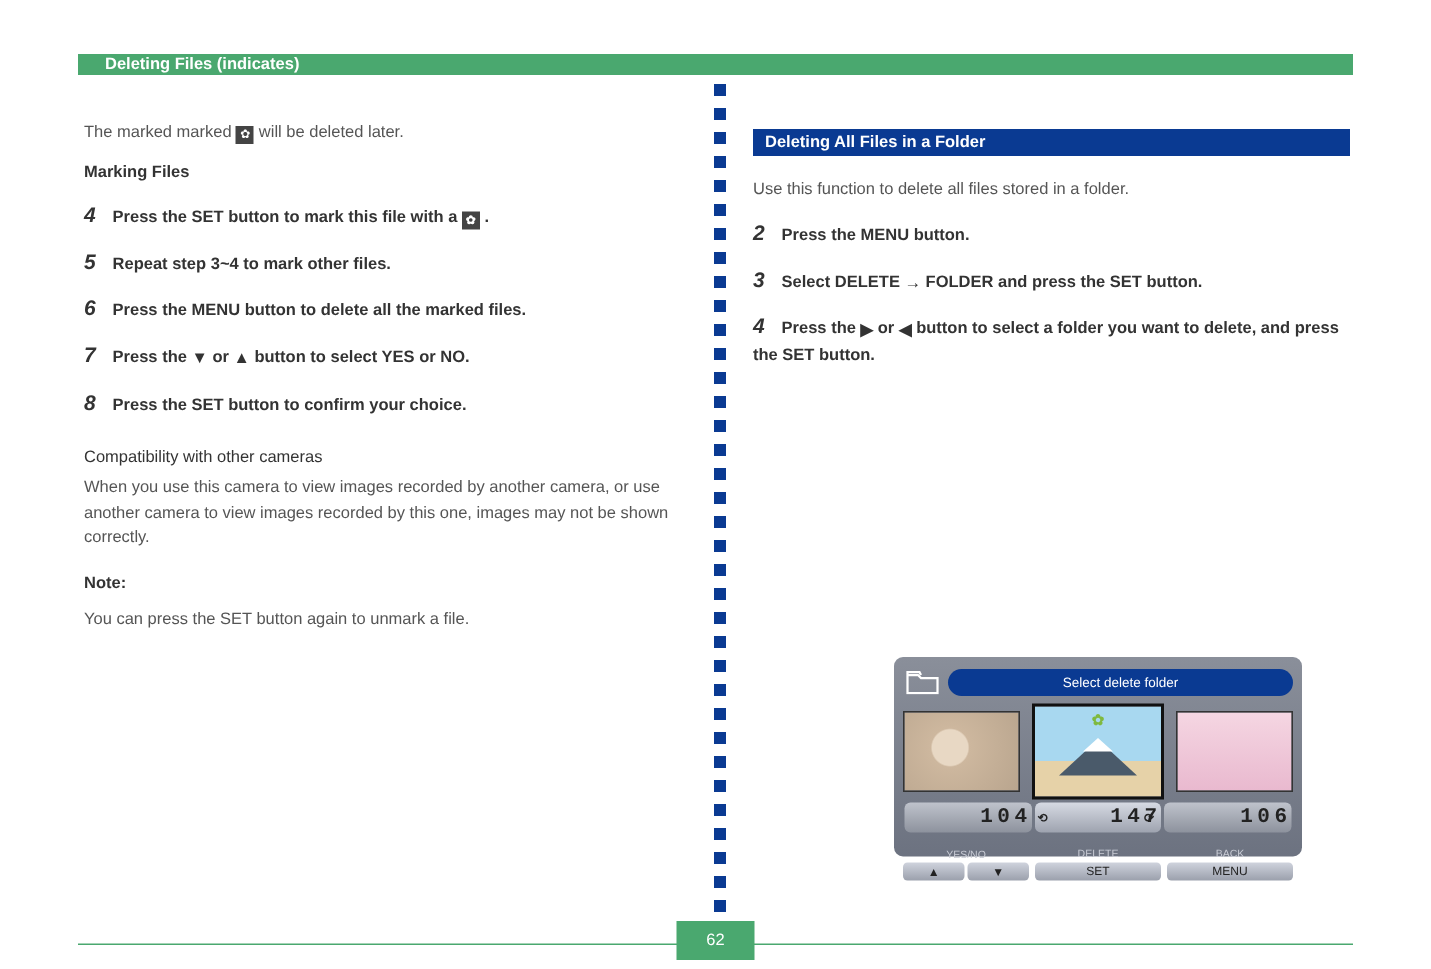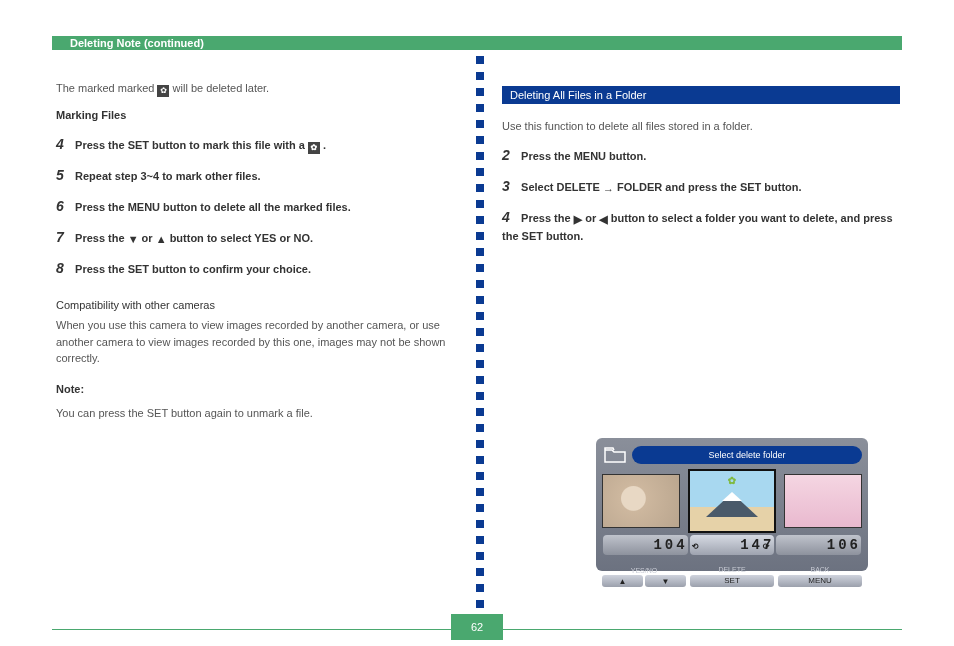--- a/index.html
+++ b/index.html
@@ -59,21 +59,21 @@
     position: absolute;
     top: 86px;
     left: 502px;
     width: 398px;
     height: 18px;
     background: #0a3a92;
   }
   .subbar-blue .label {
     color: #fff;
     font-size: 11px;
-    font-weight: normal;
+    font-weight: bold;
     padding-left: 8px;
     line-height: 18px;
   }
 
   
   .vsep {
     position: absolute;
     top: 56px;
     left: 476px;
     height: 560px;
@@ -336,21 +336,21 @@
     font-size: 11px;
   }
 </style>
 </head>
 <body>
 
 <div class="page">
 
   <div class="topbar">
     <div class="topbar-stub-left"></div>
-    <span class="label">Deleting Note (continued)</span>
+    <span class="label">Deleting Files (indicates)</span>
   </div>
 
   <div class="vsep">
     <div class="dot"></div>
       <div class="dot"></div>
       <div class="dot"></div>
       <div class="dot"></div>
     <div class="dot"></div>
       <div class="dot"></div>
       <div class="dot"></div>

